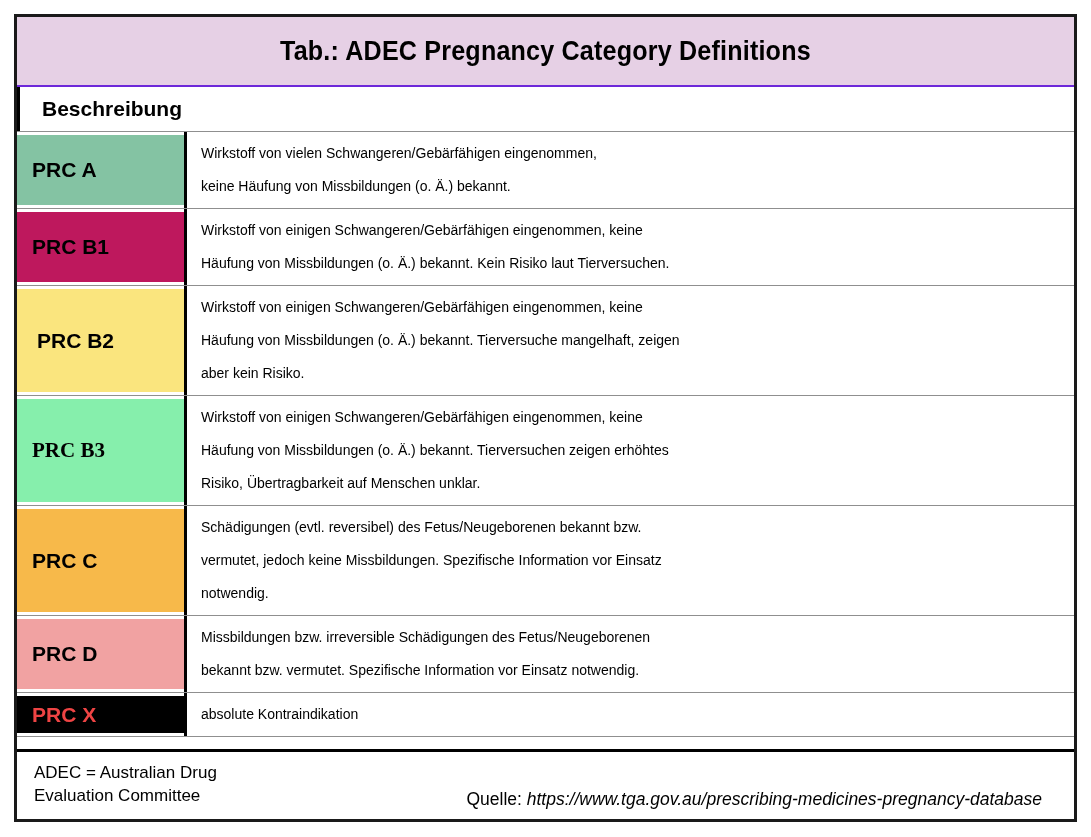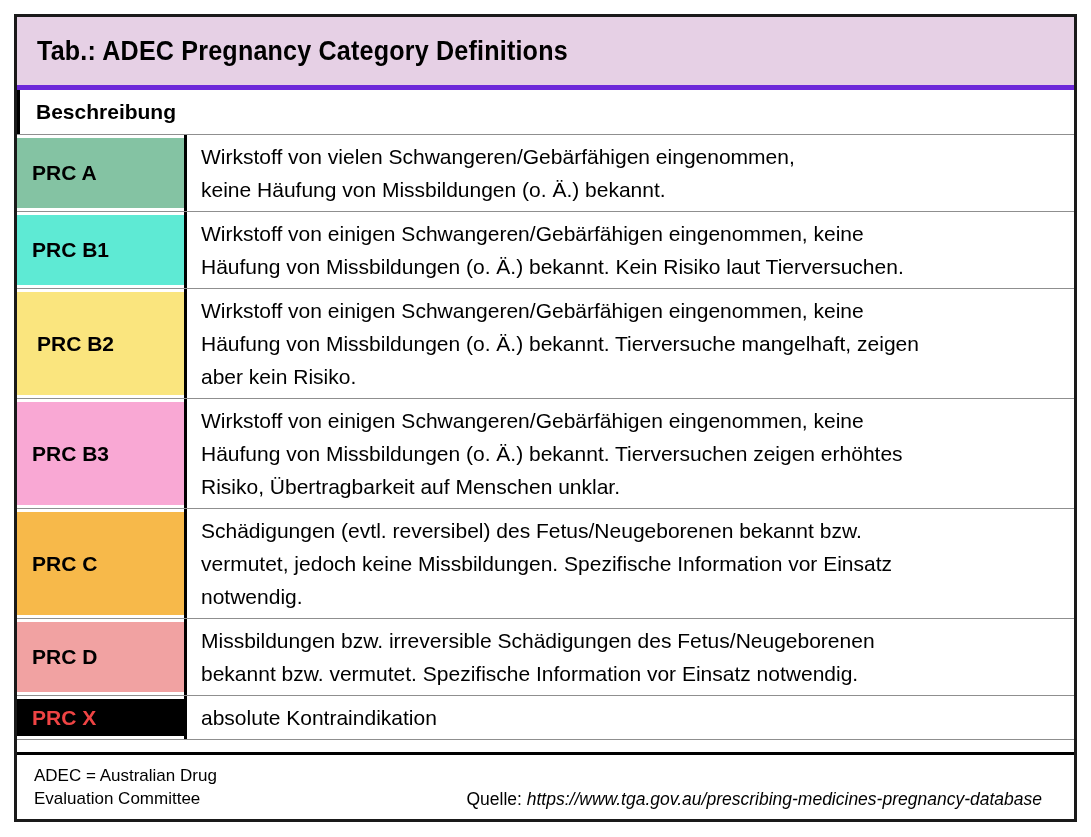--- a/index.html
+++ b/index.html
@@ -24,23 +24,24 @@
     box-sizing: border-box;
     border: 3px solid #1a1a1a;
     background: #ffffff;
     display: flex;
     flex-direction: column;
   }
   .title-bar {
     flex: 0 0 auto;
     height: 68px;
     background: var(--title-bg, #e6d0e5);
-    border-bottom: 5px solid #6d28d9;
-    display: flex;
-    align-items: center;
+    border-bottom: 2px solid #6d28d9;
+    display: flex;
+    align-items: center;
+    justify-content: center;
   }
   .title-text {
     font-weight: bold;
     font-size: 27px;
     letter-spacing: 0.2px;
     transform: scaleX(0.93);
     white-space: nowrap;
   }
   .colrow {
     display: flex;
@@ -60,21 +61,21 @@
   }
   .v-divider {
     flex: 0 0 3px;
     width: 3px;
     background: #000000;
   }
   .desc-col {
     flex: 1;
     display: flex;
     align-items: center;
-    padding-left: 16px;
+    padding-left: 22px;
     box-sizing: border-box;
   }
   .header-row .cat-col,
   .header-row .desc-col {
     font-weight: bold;
     font-size: 21px;
   }
   .table-body {
     flex: 0 0 auto;
     border-bottom: 1px solid var(--sep, #8f8f8f);
@@ -94,21 +95,21 @@
     padding-left: 15px;
     font-weight: bold;
     font-size: 21px;
   }
   .desc-cell {
     flex: 1;
     display: flex;
     align-items: center;
     box-sizing: border-box;
     padding: 5px 16px 5px 14px;
-    font-size: 21px;
+    font-size: 14px;
     line-height: 33px;
     white-space: pre-line;
   }
   .footnote-bar {
     flex: 1;
     border-top: 3px solid #000000;
     margin-top: 12px;
     display: flex;
     align-items: stretch;
     box-sizing: border-box;
@@ -146,36 +147,36 @@
 
   <div class="table-body">
     <div class="trow">
       <div class="cat-cell" style="background: rgb(132, 195, 163); color: rgb(0, 0, 0);">PRC A</div>
       <div class="v-divider"></div>
       <div class="desc-cell">Wirkstoff von vielen Schwangeren/Gebärfähigen eingenommen,
 keine Häufung von Missbildungen (o. Ä.) bekannt.</div>
     </div>
 
     <div class="trow">
-      <div class="cat-cell" style="background: #5eead4; color: rgb(0, 0, 0);">PRC B1</div>
+      <div class="cat-cell" style="background: #be185d; color: rgb(0, 0, 0);">PRC B1</div>
       <div class="v-divider"></div>
       <div class="desc-cell">Wirkstoff von einigen Schwangeren/Gebärfähigen eingenommen, keine
 Häufung von Missbildungen (o. Ä.) bekannt. Kein Risiko laut Tierversuchen.</div>
     </div>
 
     <div class="trow">
       <div class="cat-cell" style="background: rgb(250, 229, 126); color: rgb(0, 0, 0); padding-left: 20px;">PRC B2</div>
       <div class="v-divider"></div>
       <div class="desc-cell">Wirkstoff von einigen Schwangeren/Gebärfähigen eingenommen, keine
 Häufung von Missbildungen (o. Ä.) bekannt. Tierversuche mangelhaft, zeigen
 aber kein Risiko.</div>
     </div>
 
     <div class="trow">
-      <div class="cat-cell" style="background: #f9a8d4; color: rgb(0, 0, 0);">PRC B3</div>
+      <div class="cat-cell" style="background: #86efac; color: rgb(0, 0, 0); font-family: Liberation Serif, serif;">PRC B3</div>
       <div class="v-divider"></div>
       <div class="desc-cell">Wirkstoff von einigen Schwangeren/Gebärfähigen eingenommen, keine
 Häufung von Missbildungen (o. Ä.) bekannt. Tierversuchen zeigen erhöhtes
 Risiko, Übertragbarkeit auf Menschen unklar.</div>
     </div>
 
     <div class="trow">
       <div class="cat-cell" style="background: rgb(247, 185, 74); color: rgb(0, 0, 0);">PRC C</div>
       <div class="v-divider"></div>
       <div class="desc-cell">Schädigungen (evtl. reversibel) des Fetus/Neugeborenen bekannt bzw.

